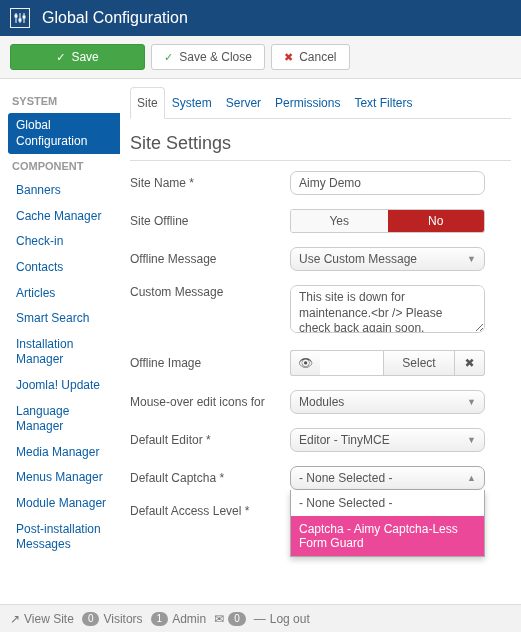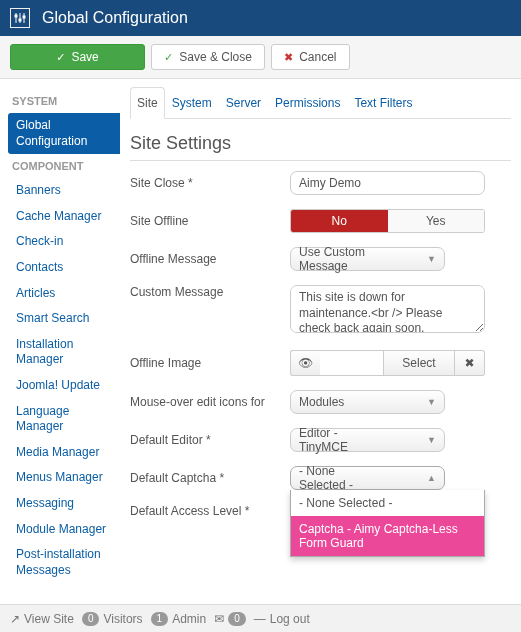--- a/index.html
+++ b/index.html
@@ -32,21 +32,21 @@
 h2.section { font-size: 18px; font-weight: normal; color: #555; margin: 14px 0 10px 0; padding-bottom: 6px; border-bottom: 1px solid #ddd; }
 
 .form-row { display: flex; align-items: center; margin-bottom: 14px; }
 .form-row .lbl { width: 160px; font-size: 12px; color: #555; }
 .form-row .ctrl { flex: 1; }
 
 input[type=text], textarea, .select { width: 195px; padding: 4px 8px; font-size: 12px; border: 1px solid #ccc; border-radius: 7px; color: #555; background:#fff; }
 textarea { height: 48px; resize: both; line-height:1.3; font-family: Arial; }
 .select { display: flex; align-items: center; justify-content: space-between; background: linear-gradient(#fefefe,#eee); cursor: pointer; height: 24px; }
 .select .caret { font-size: 9px; color: #888; }
-.select.wide { width: 155px; gap: 48px; }
+.select.wide { width: 195px; gap: 48px; }
 
 .yn { display: flex; width: 195px; border-radius: 3px; overflow: hidden; border:1px solid #ccc; }
 .yn .half { flex: 1; text-align: center; padding: 4px 0; font-size: 12px; cursor: pointer; background:#f9f9f9; }
 .yn .half.no { background: #b22; color: #fff; }
 
 .imgpick { display: flex; width: 195px; }
 .imgpick .eye { width: 30px; border:1px solid #ccc; border-right:none; border-radius:3px 0 0 3px; display:flex;align-items:center;justify-content:center; background:linear-gradient(#fefefe,#eee); height:26px;}
 .imgpick .gap { flex:1; border:1px solid #ccc; border-left:none; border-right:none; height:26px; background:#fff;}
 .imgpick .selbtn { width:72px; border:1px solid #ccc; display:flex;align-items:center;justify-content:center; background:linear-gradient(#fefefe,#eee); height:26px; font-size:12px; cursor:pointer;}
 .imgpick .xbtn { width:30px; border:1px solid #ccc; border-left:none; border-radius:0 3px 3px 0; display:flex;align-items:center;justify-content:center; background:linear-gradient(#fefefe,#eee); height:26px; cursor:pointer;}
@@ -109,47 +109,46 @@
         <li>Cache Manager</li>
         <li>Check-in</li>
         <li>Contacts</li>
         <li>Articles</li>
         <li>Smart Search</li>
         <li>Installation Manager</li>
         <li>Joomla! Update</li>
         <li>Language Manager</li>
         <li>Media Manager</li>
         <li>Menus Manager</li>
-        <li>Messaging</li>
         <li>Module Manager</li>
         <li>Post-installation Messages</li>
       </ul>
   </div>
 
   <div class="content">
     <div class="tabs" id="tabs">
         <div class="tab active">Site</div>
         <div class="tab">System</div>
         <div class="tab">Server</div>
         <div class="tab">Permissions</div>
         <div class="tab">Text Filters</div>
       </div>
     <h2 class="section">Site Settings</h2>
 
     <div class="form-row">
-      <div class="lbl">Site Close *</div>
+      <div class="lbl">Site Name *</div>
       <div class="ctrl"><input type="text" value="Aimy Demo" style=""></div>
     </div>
 
     <div class="form-row">
       <div class="lbl">Site Offline</div>
       <div class="ctrl">
         <div class="yn">
+          <div class="half">Yes</div>
           <div class="half no">No</div>
-          <div class="half">Yes</div>
         </div>
       </div>
     </div>
 
     <div class="form-row">
       <div class="lbl">Offline Message</div>
       <div class="ctrl">
         <div class="select wide">
           <span>Use Custom Message</span>
           <span class="caret">▼</span>

